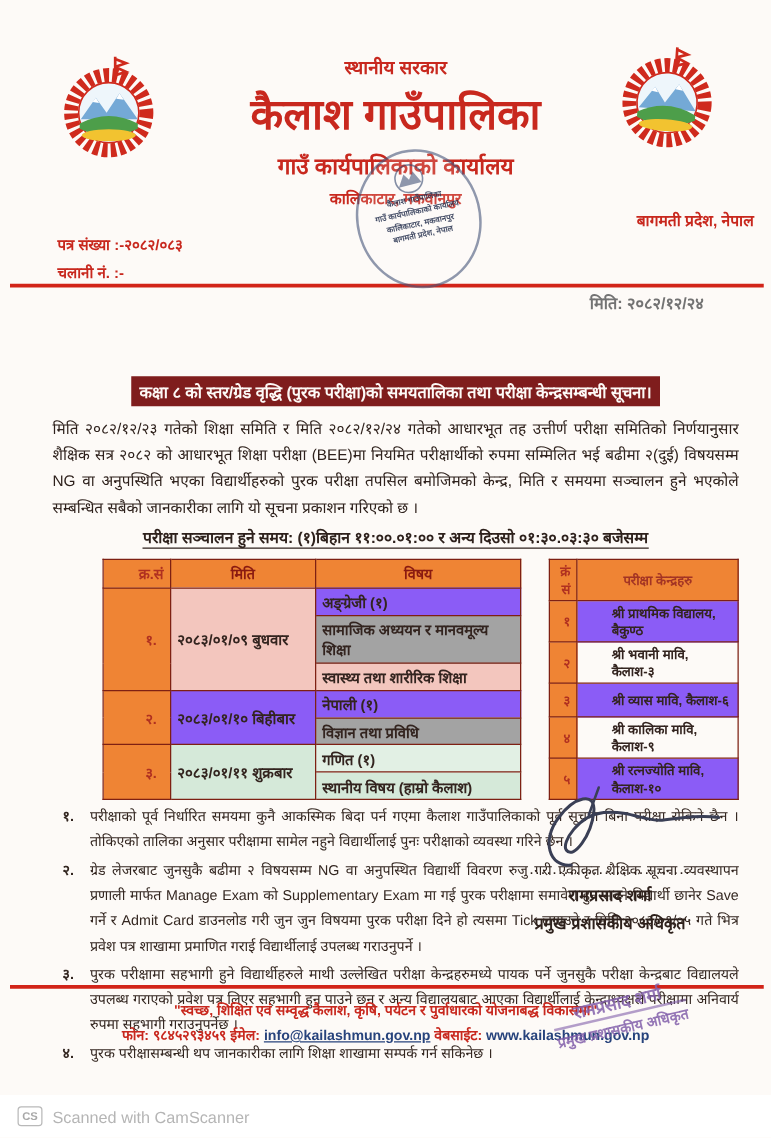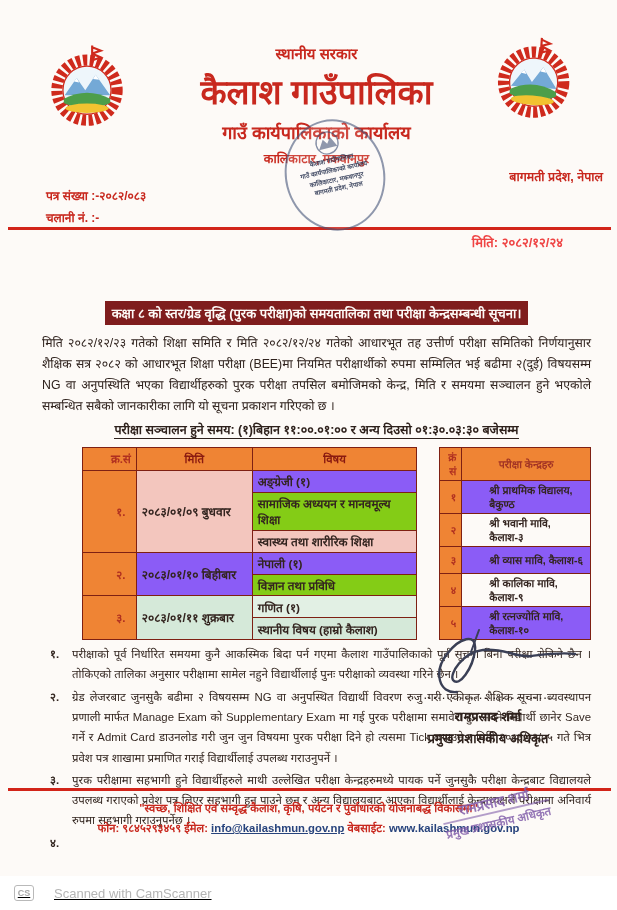--- a/index.html
+++ b/index.html
@@ -18,21 +18,21 @@
 
   .emblem { position:absolute; width:86px; height:86px; }
   .emblem.left { left:44px; top:42px; }
   .emblem.right { right:40px; top:34px; transform:rotate(4deg); }
 
   
   .meta { margin-top:14px; position:relative; height:70px; }
   .meta .letterno { color:#c8281e; font-size:12px; font-weight:bold; position:absolute; left:4px; top:6px; }
   .meta .chalani { color:#c8281e; font-size:12px; font-weight:bold; position:absolute; left:4px; top:28px; }
   .redline { position:absolute; left:-34px; right:-20px; top:46px; height:3px; background:#d22419; }
-  .date-line { position:absolute; right:28px; top:52px; font-size:13px; font-weight:bold; color:#ef4444; }
+  .date-line { position:absolute; right:28px; top:52px; font-size:13px; font-weight:bold; color:#737373; }
 
   .round-stamp { position:absolute; left:243px; top:-62px; width:100px; height:112px;
     border:2px solid rgba(52,70,110,0.55); border-radius:50%; transform:rotate(-14deg);
     display:flex; flex-direction:column; align-items:center; justify-content:flex-start;
     padding-top:8px; color:rgba(40,50,80,0.85); background:rgba(255,255,255,0.15); }
   .round-stamp .stxt { font-size:6.5px; font-weight:bold; text-align:center; line-height:1.5; transform:rotate(2deg); }
 
   
   .title-wrap { text-align:center; margin-top:16px; }
   .notice-title { display:inline-block; background:#7f1d1d; color:#fdfaf7; font-size:13px; font-weight:bold; padding:3px 7px;margin-top:34px; }
@@ -45,21 +45,21 @@
   .tables { display:flex; gap:22px; margin-top:9px; margin-left:40px; }
   table { border-collapse:collapse; }
   td,th { border:1.6px solid #7e2013; font-size:11.5px; padding:2px 5px; }
   .t-left { width:336px; }
   .t-left th { background:#ef8434; color:#8a1a10; font-weight:bold; height:22px; }
   .t-left .sncol { background:#ef8434; color:#b03020; font-weight:bold; text-align:center; width:36px;padding-left:28px; }
   .t-left .datecol { width:116px; font-weight:bold; font-size:12px; }
   .t-left .subcell { height:21px; font-weight:bold; font-size:11.8px; }
   .bg-p1 { background:#f3c6be; }
   .bg-p2 { background:#8b5cf6;margin-top:44px; }
-  .bg-p3 { background:#84cc16;margin-top:47px; }
+  .bg-p3 { background:#a3a3a3;margin-top:47px; }
   .bg-g1 { background:#d5e9d9; }
   .bg-g2 { background:#e2f0e4; }
 
   .t-right { width:152px; }
   .t-right th { background:#ef8434; color:#a33424; font-weight:bold; font-size:10.5px; }
   .t-right .sncol { background:#ef8434; color:#b03020; font-weight:bold; text-align:right; width:22px; font-size:10.5px; }
   .t-right .ctr { font-weight:bold; font-size:10.6px; height:27px;padding-left:27px; }
 
   
   .ps-label { margin-top:12px; font-size:12.5px; font-weight:bold; text-decoration:underline; color:#2e211c; }
@@ -82,21 +82,21 @@
   .footer .contact { text-align:center; color:#c8281e; font-size:11.3px; font-weight:bold; margin-top:5px; }
   .footer .contact a { color:#27437c; }
   .footer .contact .site { color:#27437c; text-decoration:none; }
 
   .purple-stamp { position:absolute; right:6px; top:792px; width:230px; text-align:center;
     transform:rotate(-13deg); color:rgba(130,95,170,0.85); pointer-events:none; }
   .purple-stamp .l1 { font-size:14px; font-weight:bold; }
   .purple-stamp .l2 { font-size:11.5px; font-weight:bold; border-top:2px solid rgba(130,95,170,0.6); display:inline-block; padding-top:2px; }
 
   
-  .cam-bar { position:absolute; left:0; right:0; bottom:0; height:34px; background:#ffffff; display:flex; align-items:center; padding-left:14px; gap:20px;text-decoration:underline; }
+  .cam-bar { position:absolute; left:0; right:0; bottom:0; height:34px; background:#ffffff; display:flex; align-items:center; padding-left:14px; gap:8px; }
   .cs-badge { width:20px; height:16px; border:1.6px solid #b9b9b9; border-radius:3px; color:#a8a8a8;
     font-size:9px; font-weight:bold; display:flex; align-items:center; justify-content:center; }
   .cs-text { color:#b5b5b5; font-size:13px; }
 </style>
 </head>
 <body>
 
 <div class="page">
   <div class="doc">
 
@@ -232,20 +232,21 @@
       <li>
         <span class="num">२.</span>
         <span>ग्रेड लेजरबाट जुनसुकै बढीमा २ विषयसम्म NG वा अनुपस्थित विद्यार्थी विवरण रुजु गरी एकीकृत शैक्षिक सूचना व्यवस्थापन प्रणाली मार्फत Manage Exam को Supplementary Exam मा गई पुरक परीक्षामा समावेश हुन सक्ने विद्यार्थी छानेर Save गर्ने र Admit Card डाउनलोड गरी जुन जुन विषयमा पुरक परीक्षा दिने हो त्यसमा Tick लगाउने र मिति २०८३/०१/०५ गते भित्र प्रवेश पत्र शाखामा प्रमाणित गराई विद्यार्थीलाई उपलब्ध गराउनुपर्ने ।</span>
       </li>
       <li>
         <span class="num">३.</span>
         <span>पुरक परीक्षामा सहभागी हुने विद्यार्थीहरुले माथी उल्लेखित परीक्षा केन्द्रहरुमध्ये पायक पर्ने जुनसुकै परीक्षा केन्द्रबाट विद्यालयले उपलब्ध गराएको प्रवेश पत्र लिएर सहभागी हुन पाउने छन् र अन्य विद्यालयबाट आएका विद्यार्थीलाई केन्द्राध्यक्षले परीक्षामा अनिवार्य रुपमा सहभागी गराउनुपर्नेछ ।</span>
       </li>
       <li>
         <span class="num">४.</span>
+        <span>पुरक परीक्षासम्बन्धी थप जानकारीका लागि शिक्षा शाखामा सम्पर्क गर्न सकिनेछ ।</span>
       </li>
     </ol>
 
     <div class="sig-block">
       <svg class="sig-scribble" width="170" height="80" viewBox="0 0 170 80">
         <path d="M38 70 C20 72 14 50 28 32 C40 16 58 10 56 28 C54 46 40 66 34 58 C30 52 44 30 64 28 C86 26 98 36 112 34 C128 32 142 30 156 32" fill="none" stroke="#3a3f55" stroke-width="2.4" stroke-linecap="round"></path>
         <path d="M60 8 L52 30" fill="none" stroke="#3a3f55" stroke-width="2" stroke-linecap="round"></path>
       </svg>
       <div class="sig-dots">............................</div>
       <div class="sig-name">रामप्रसाद शर्मा</div>

